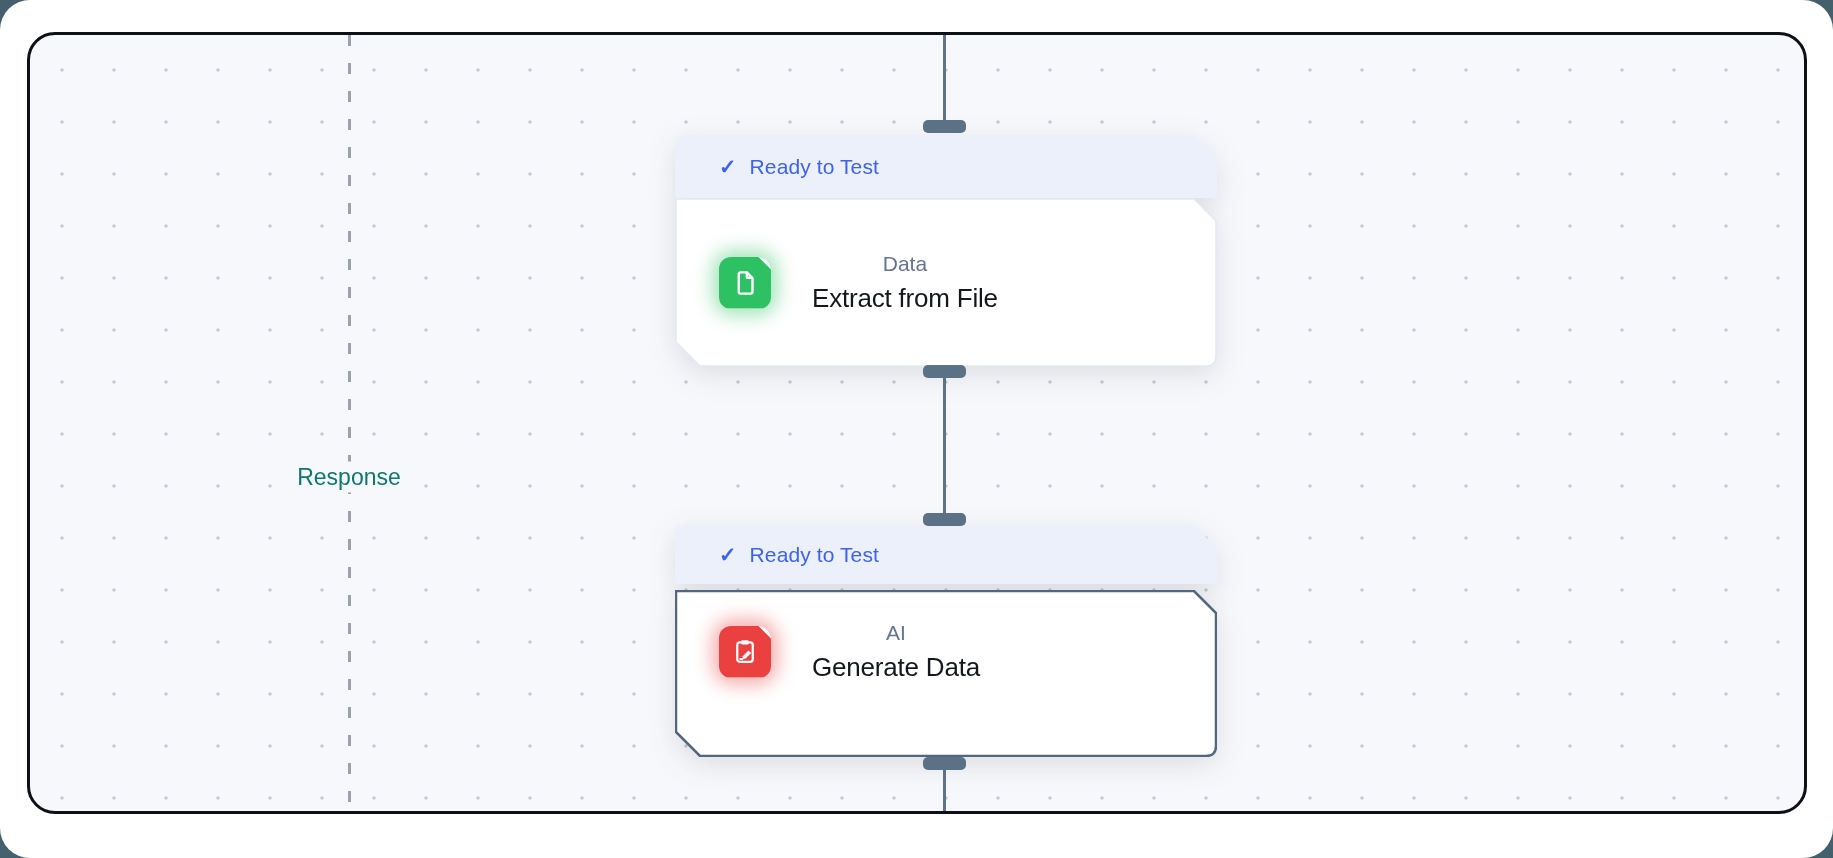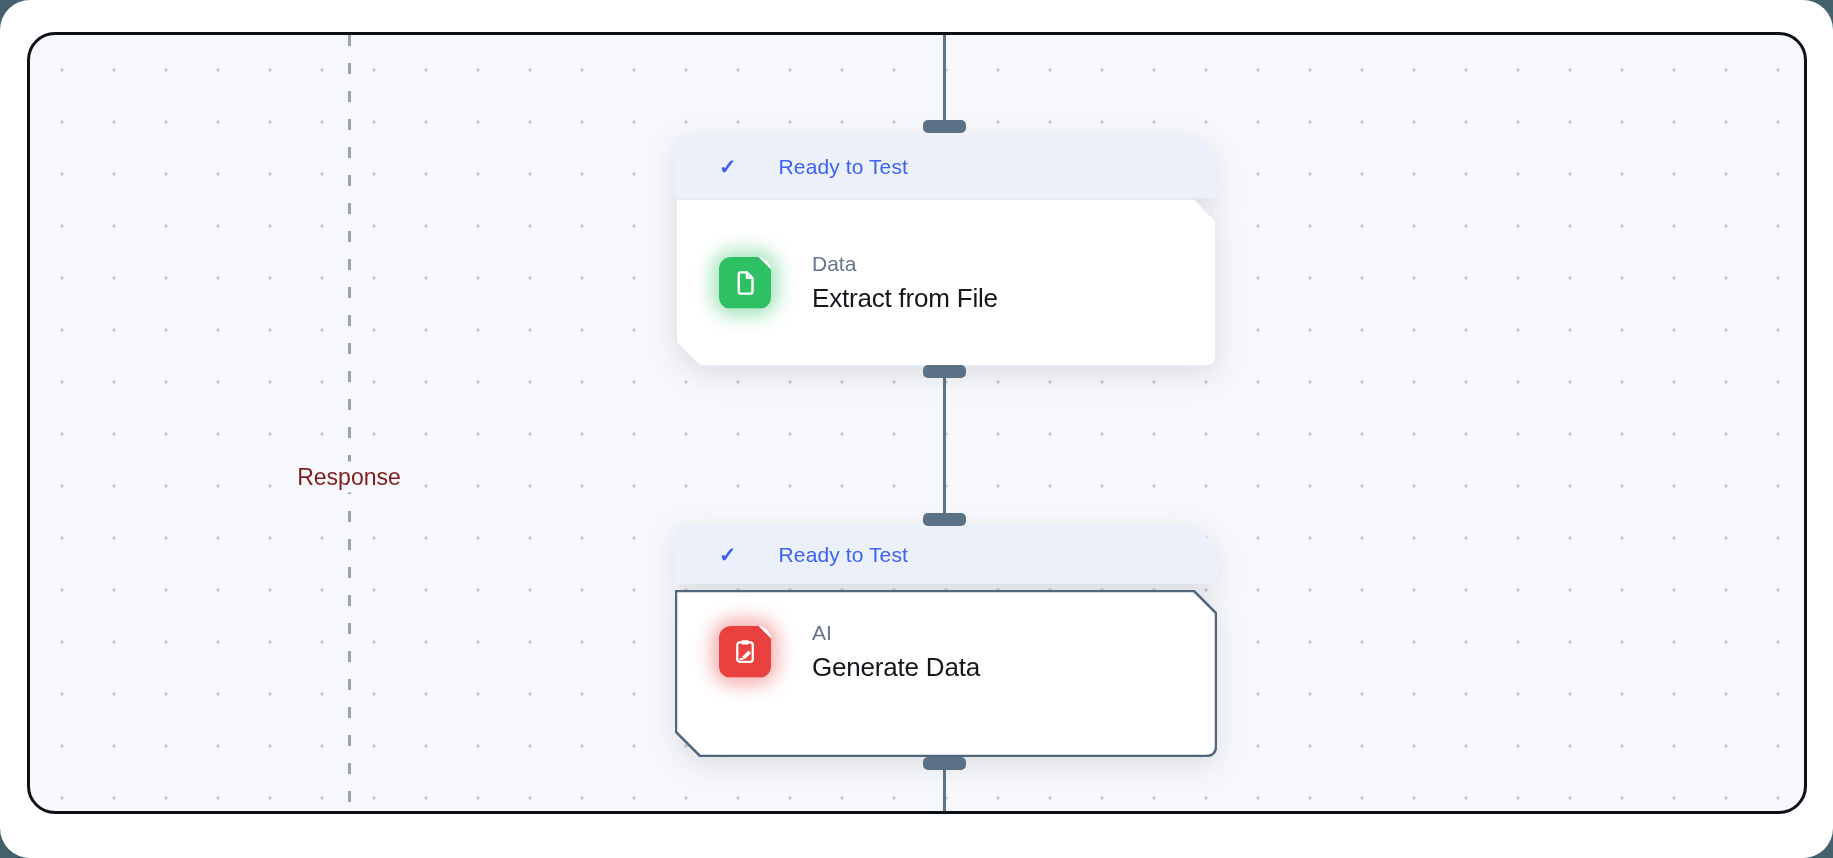--- a/index.html
+++ b/index.html
@@ -19,21 +19,21 @@
     background-size:52px 52px;background-position:30px 33px;
     overflow:hidden;
   }
   
   .guide-line{
     position:absolute;left:318px;top:0;bottom:0;width:2.5px;
     background:repeating-linear-gradient(to bottom,#9ba2ac 0 11px,transparent 11px 28px);
   }
   .response-label{
     position:absolute;left:319px;top:442px;transform:translate(-50%,-50%);
-    background:#f7f8fb;padding:2px 8px;font-size:23px;color:#7f1d1d;z-index:2;
+    background:#f7f8fb;padding:2px 8px;font-size:23px;color:#0f766e;z-index:2;
   }
   
   .vline{position:absolute;left:913px;width:3px;background:#5f7487;}
   .vline.seg1{top:0;height:85px;}
   .vline.seg2{top:343px;height:135px;}
   .vline.seg3{top:735px;height:41px;}
   
   .handle{
     position:absolute;left:893px;width:43px;height:13px;border-radius:5px;
     background:#5b7186;z-index:4;
@@ -45,38 +45,38 @@
     filter:drop-shadow(0 8px 14px rgba(45,55,72,.13));}
   .node.n1{top:100px;} .node.n2{top:490px;}
   .badge{position:relative;width:542px;}
   .n1 .badge{height:63px;} .n2 .badge{height:59px;margin-bottom:6px;}
   .badge svg,.body svg.shape{position:absolute;left:0;top:0;}
   .badge-content{
     position:relative;height:100%;display:flex;align-items:center;
     padding-left:44px;gap:13px;color:#3c62ef;
   }
   .check{font-size:21px;font-weight:700;line-height:1;}
-  .badge-text{font-size:21px;font-weight:500;letter-spacing:.1px;margin-left:29px;}
+  .badge-text{font-size:21px;font-weight:500;letter-spacing:.1px;}
   .body{position:relative;width:542px;}
   .n1 .body{height:169px;} .n2 .body{height:123px;}
   .body-content{
     position:relative;height:100%;display:flex;align-items:center;
     padding-left:44px;gap:41px;
   }
   .icon-wrap{width:52px;height:52px;position:relative;border-radius:14px;flex:0 0 auto;}
   .icon-wrap.green{box-shadow:0 0 18px 7px rgba(46,193,99,.42);}
   .icon-wrap.red{box-shadow:0 0 18px 7px rgba(234,64,64,.42);}
   .icon-sq{
     position:absolute;inset:0;border-radius:12px;
     clip-path:polygon(0 0,calc(100% - 13px) 0,100% 13px,100% 100%,0 100%);
     display:flex;align-items:center;justify-content:center;
   }
   .icon-sq.green{background:#2ec163;}
   .icon-sq.red{background:#ea4040;}
-  .text-col{display:flex;flex-direction:column;gap:7px;}
+  .text-col{display:flex;flex-direction:column;gap:7px;text-align:center;}
   .category{font-size:21px;color:#66758f;}
   .title{font-size:26px;font-weight:400;color:#14171c;letter-spacing:-.2px;}
 </style>
 </head>
 <body>
 
 <div class="card">
   <div class="canvas">
 
     <div class="guide-line"></div>

